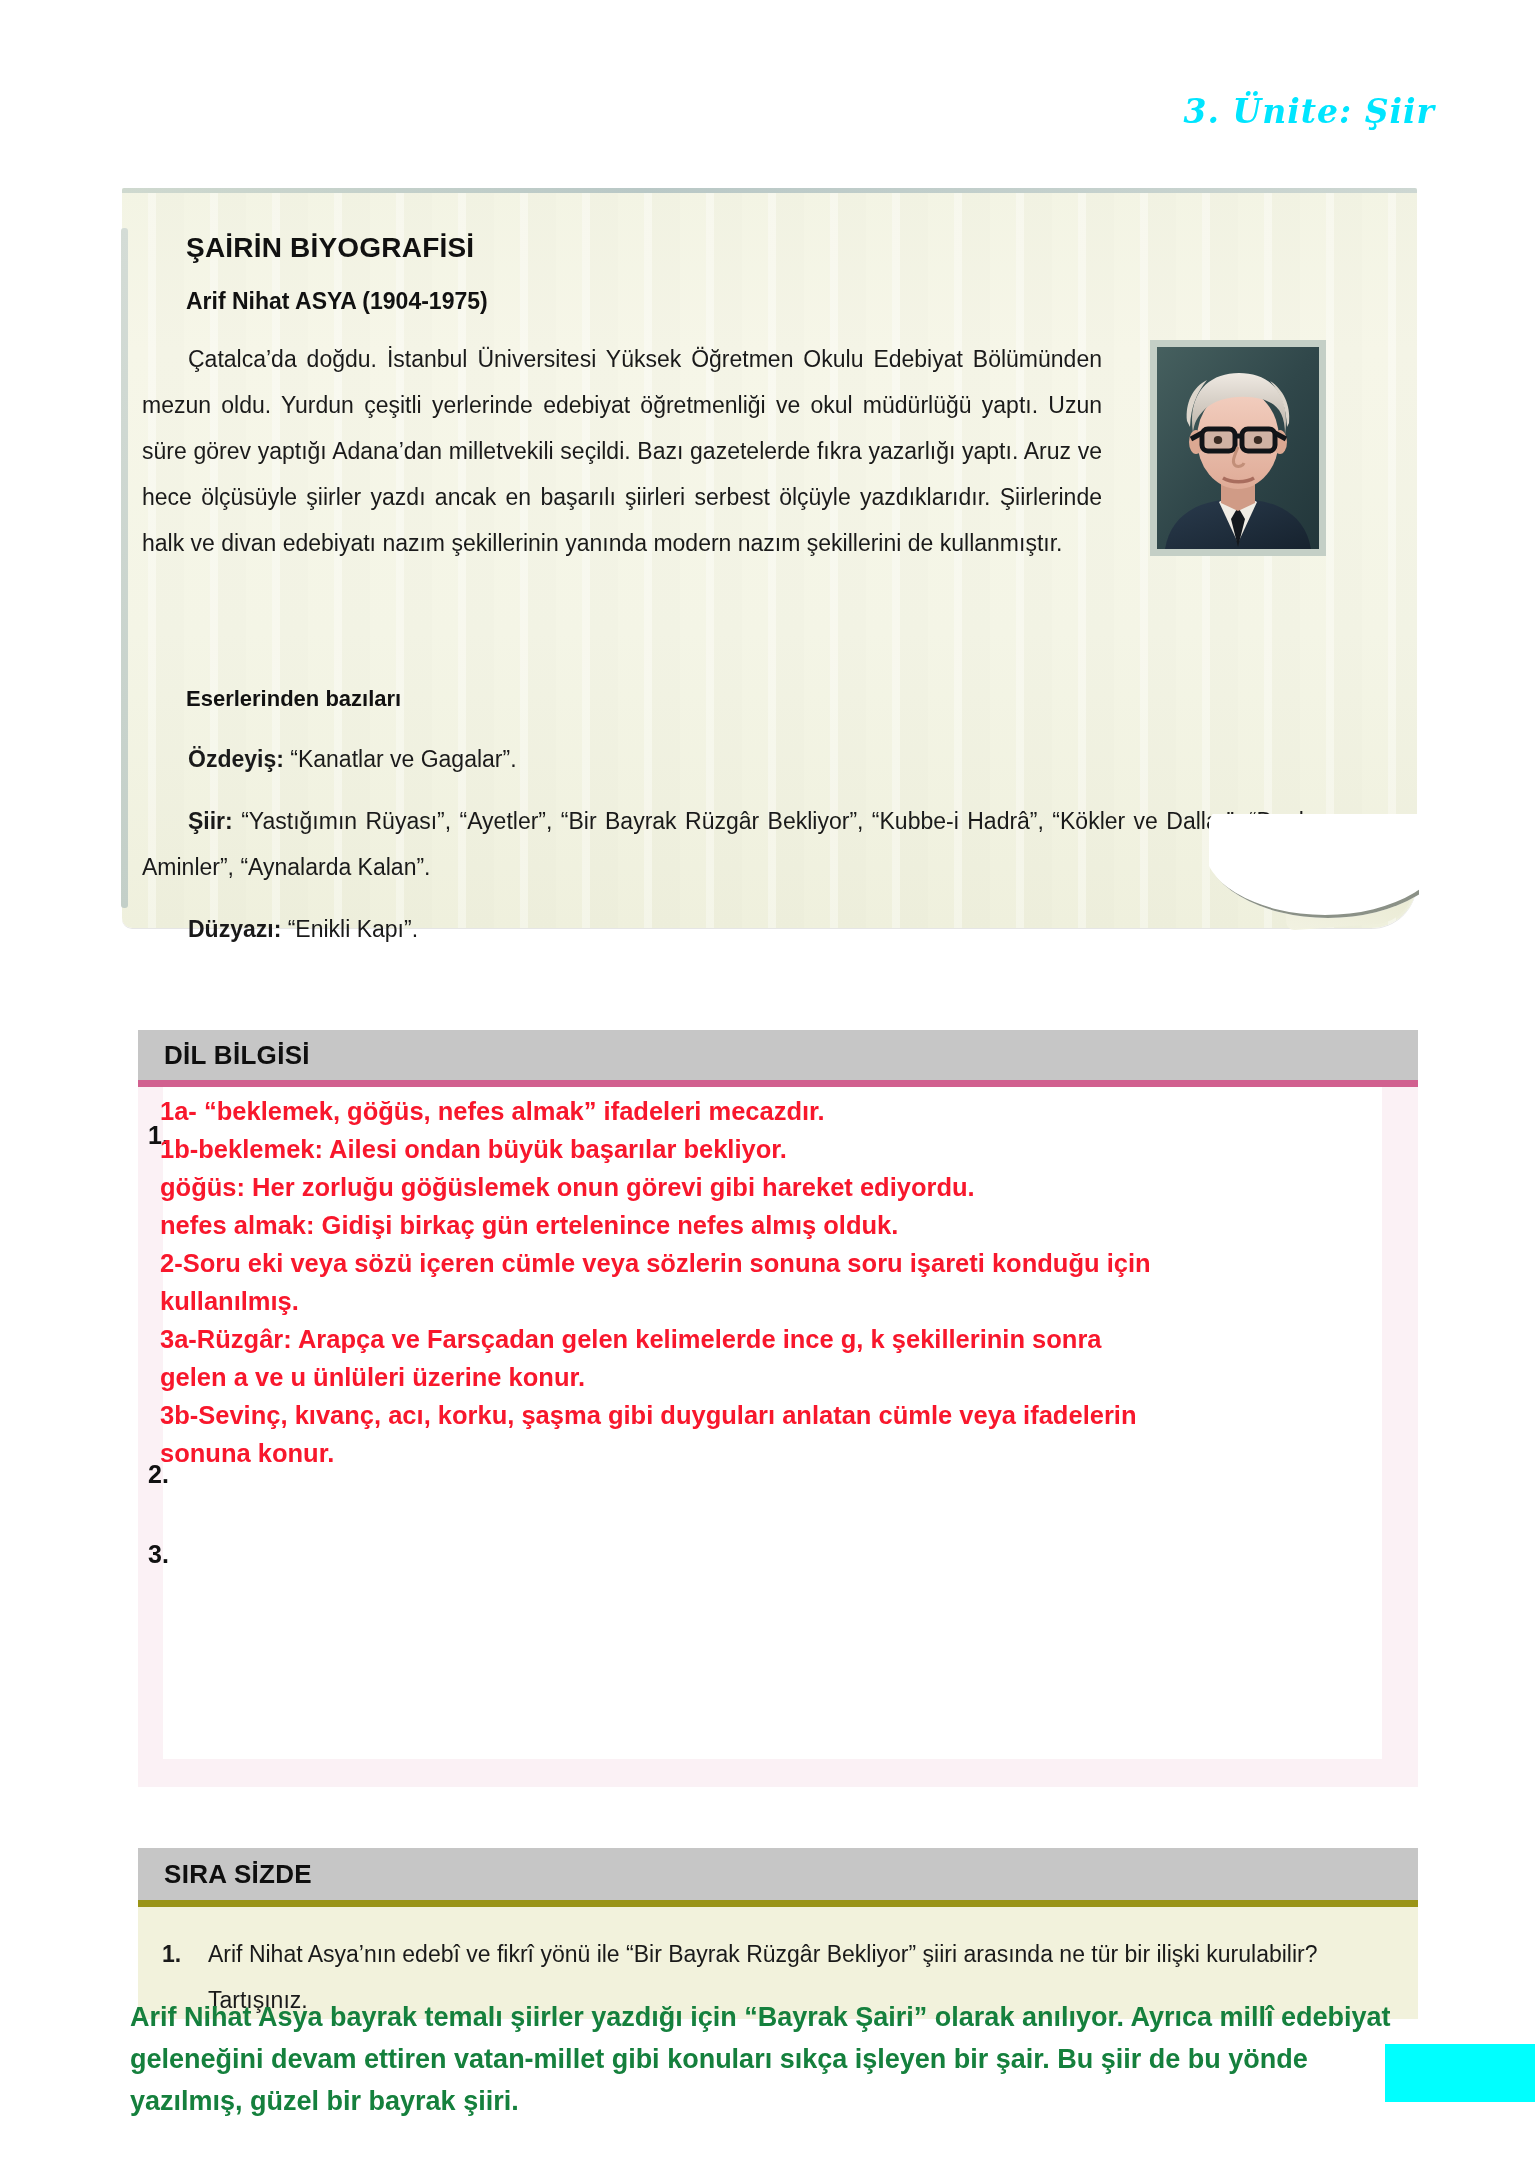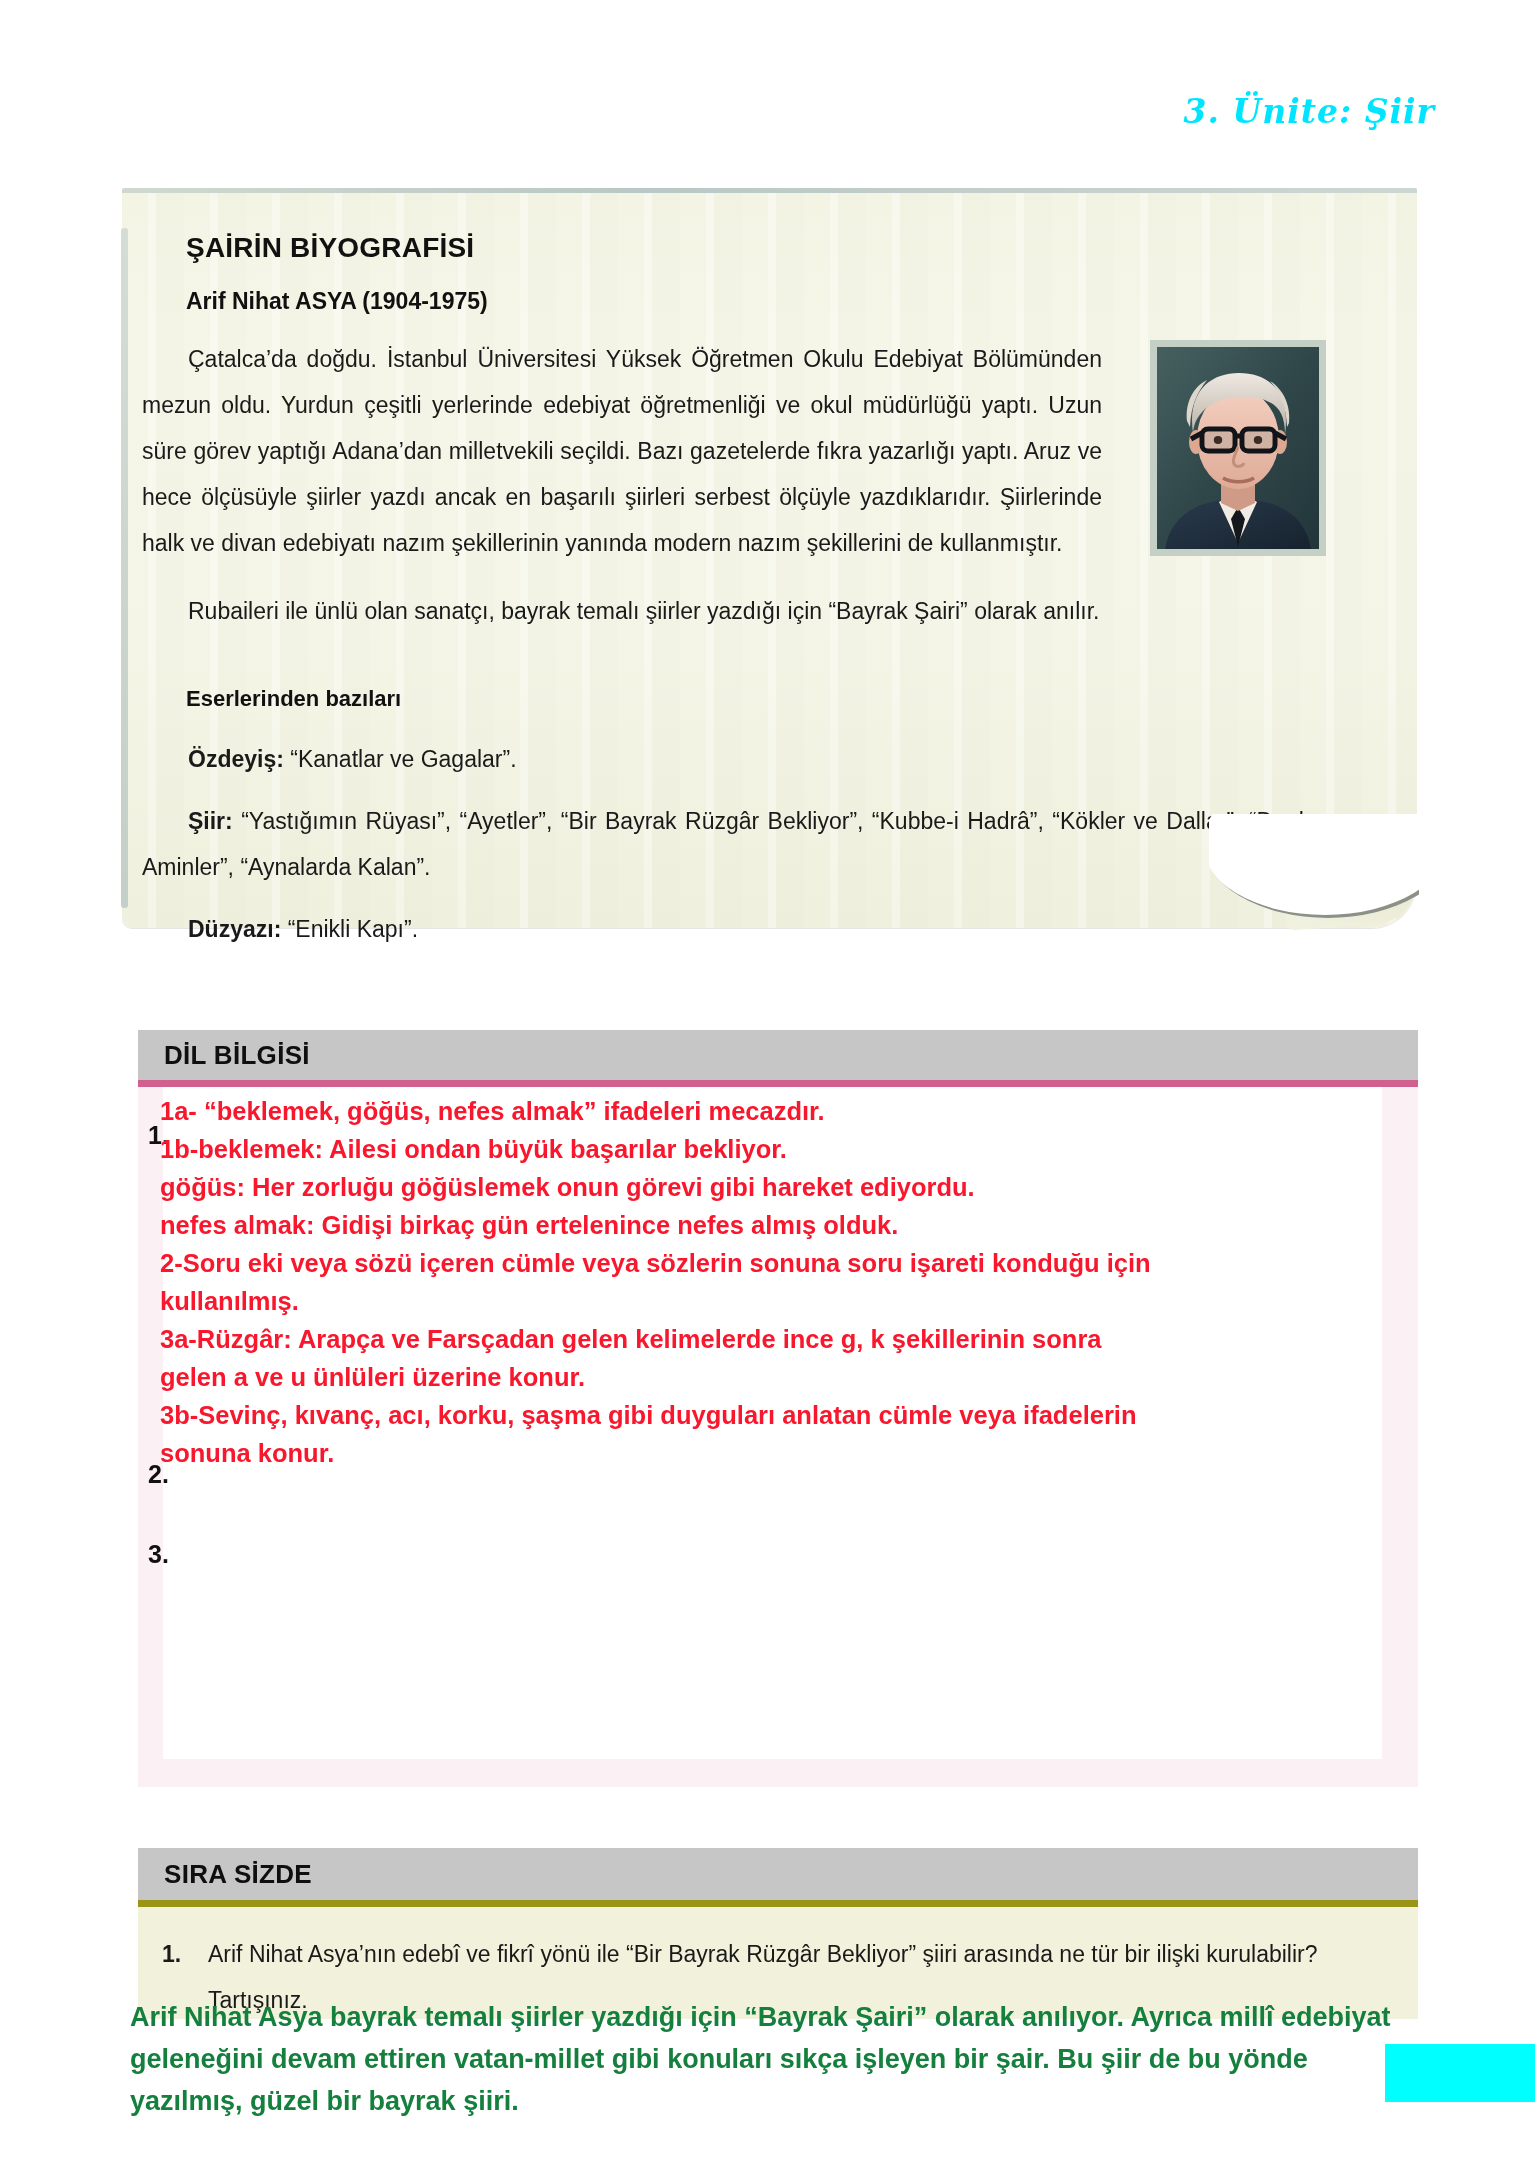--- a/index.html
+++ b/index.html
@@ -283,23 +283,20 @@
   <div class="bio-leftnotch"></div>
 
   <div class="bio-inner">
     <div class="bio-title">ŞAİRİN BİYOGRAFİSİ</div>
     <div class="bio-name">Arif Nihat ASYA (1904-1975)</div>
 
     <div class="bio-body">
       <p>Çatalca’da doğdu. İstanbul Üniversitesi Yüksek Öğretmen Okulu Edebiyat Bölümünden mezun oldu. Yurdun çeşitli yerlerinde edebiyat öğretmenliği ve okul müdürlüğü yaptı. Uzun süre görev yaptığı Adana’dan milletvekili seçildi. Bazı gazetelerde fıkra yazarlığı yaptı. Aruz ve hece ölçüsüyle şiirler yazdı ancak en başarılı şiirleri serbest ölçüyle yazdıklarıdır. Şiirlerinde halk ve divan edebiyatı nazım şekillerinin yanında modern nazım şekillerini de kullanmıştır.</p>
     </div>
 
-    <div class="bio-body" style="top:400px;">
-      <p>Rubaileri ile ünlü olan sanatçı, bayrak temalı şiirler yazdığı için “Bayrak Şairi” olarak anılır.</p>
-    </div>
 
     <div class="bio-sub">Eserlerinden bazıları</div>
 
     <div class="bio-works">
       <p>
         <b>Özdeyiş:</b>
         <span>“Kanatlar ve Gagalar”.</span>
       </p>
       <p>
         <b>Şiir:</b>

